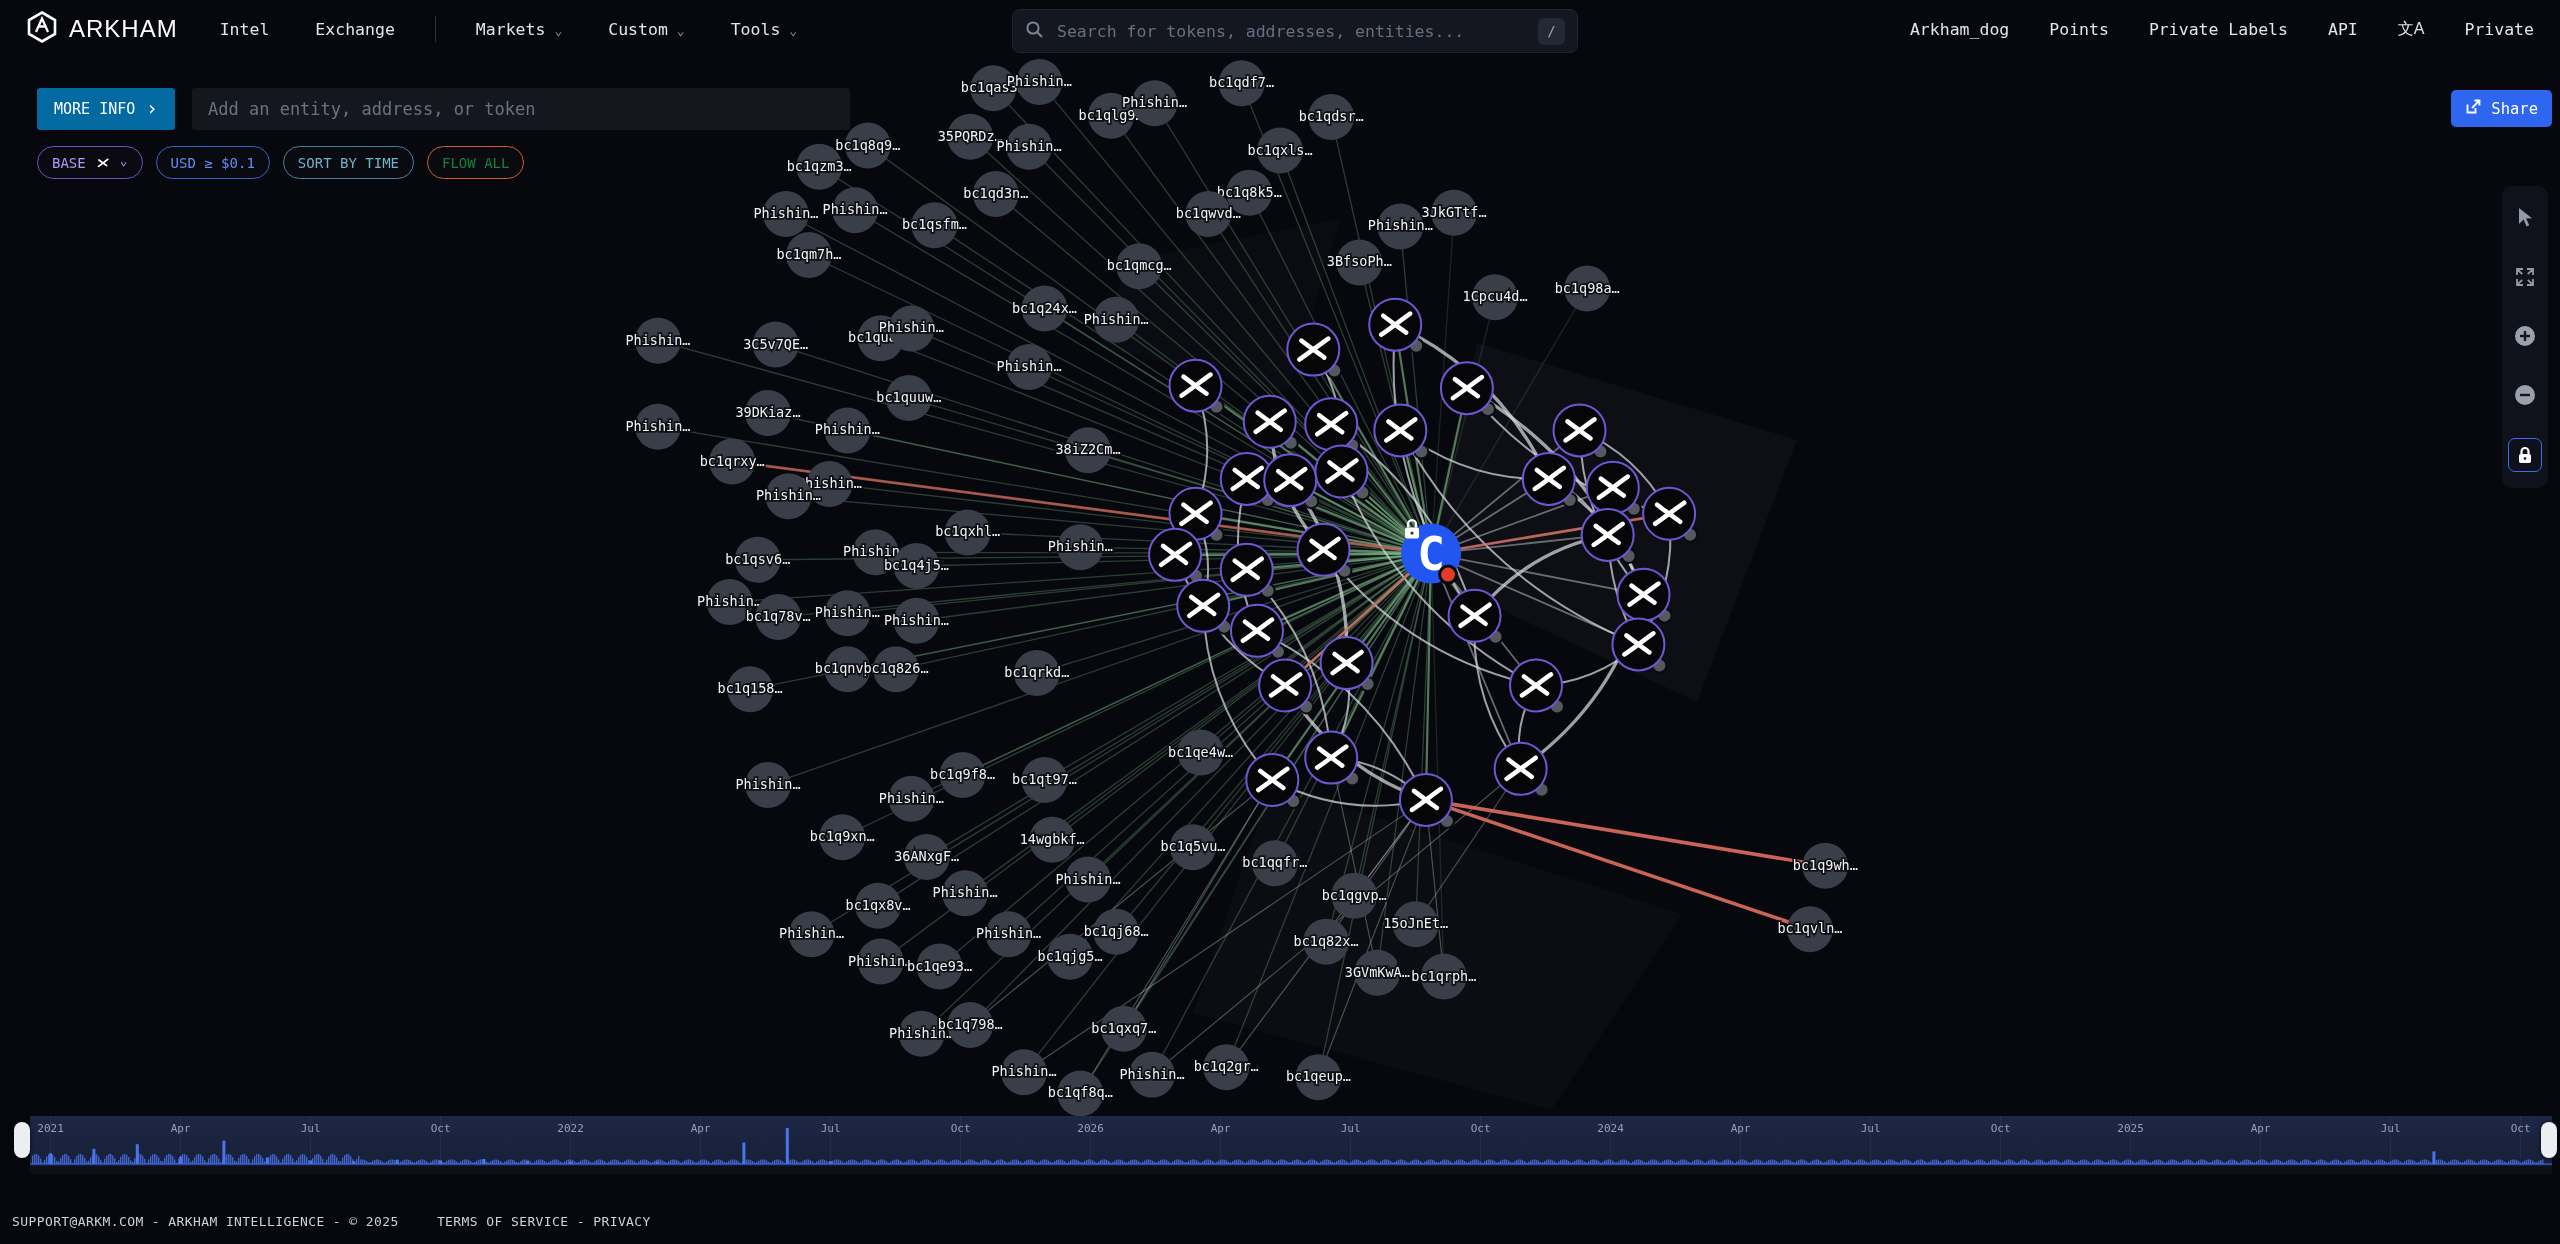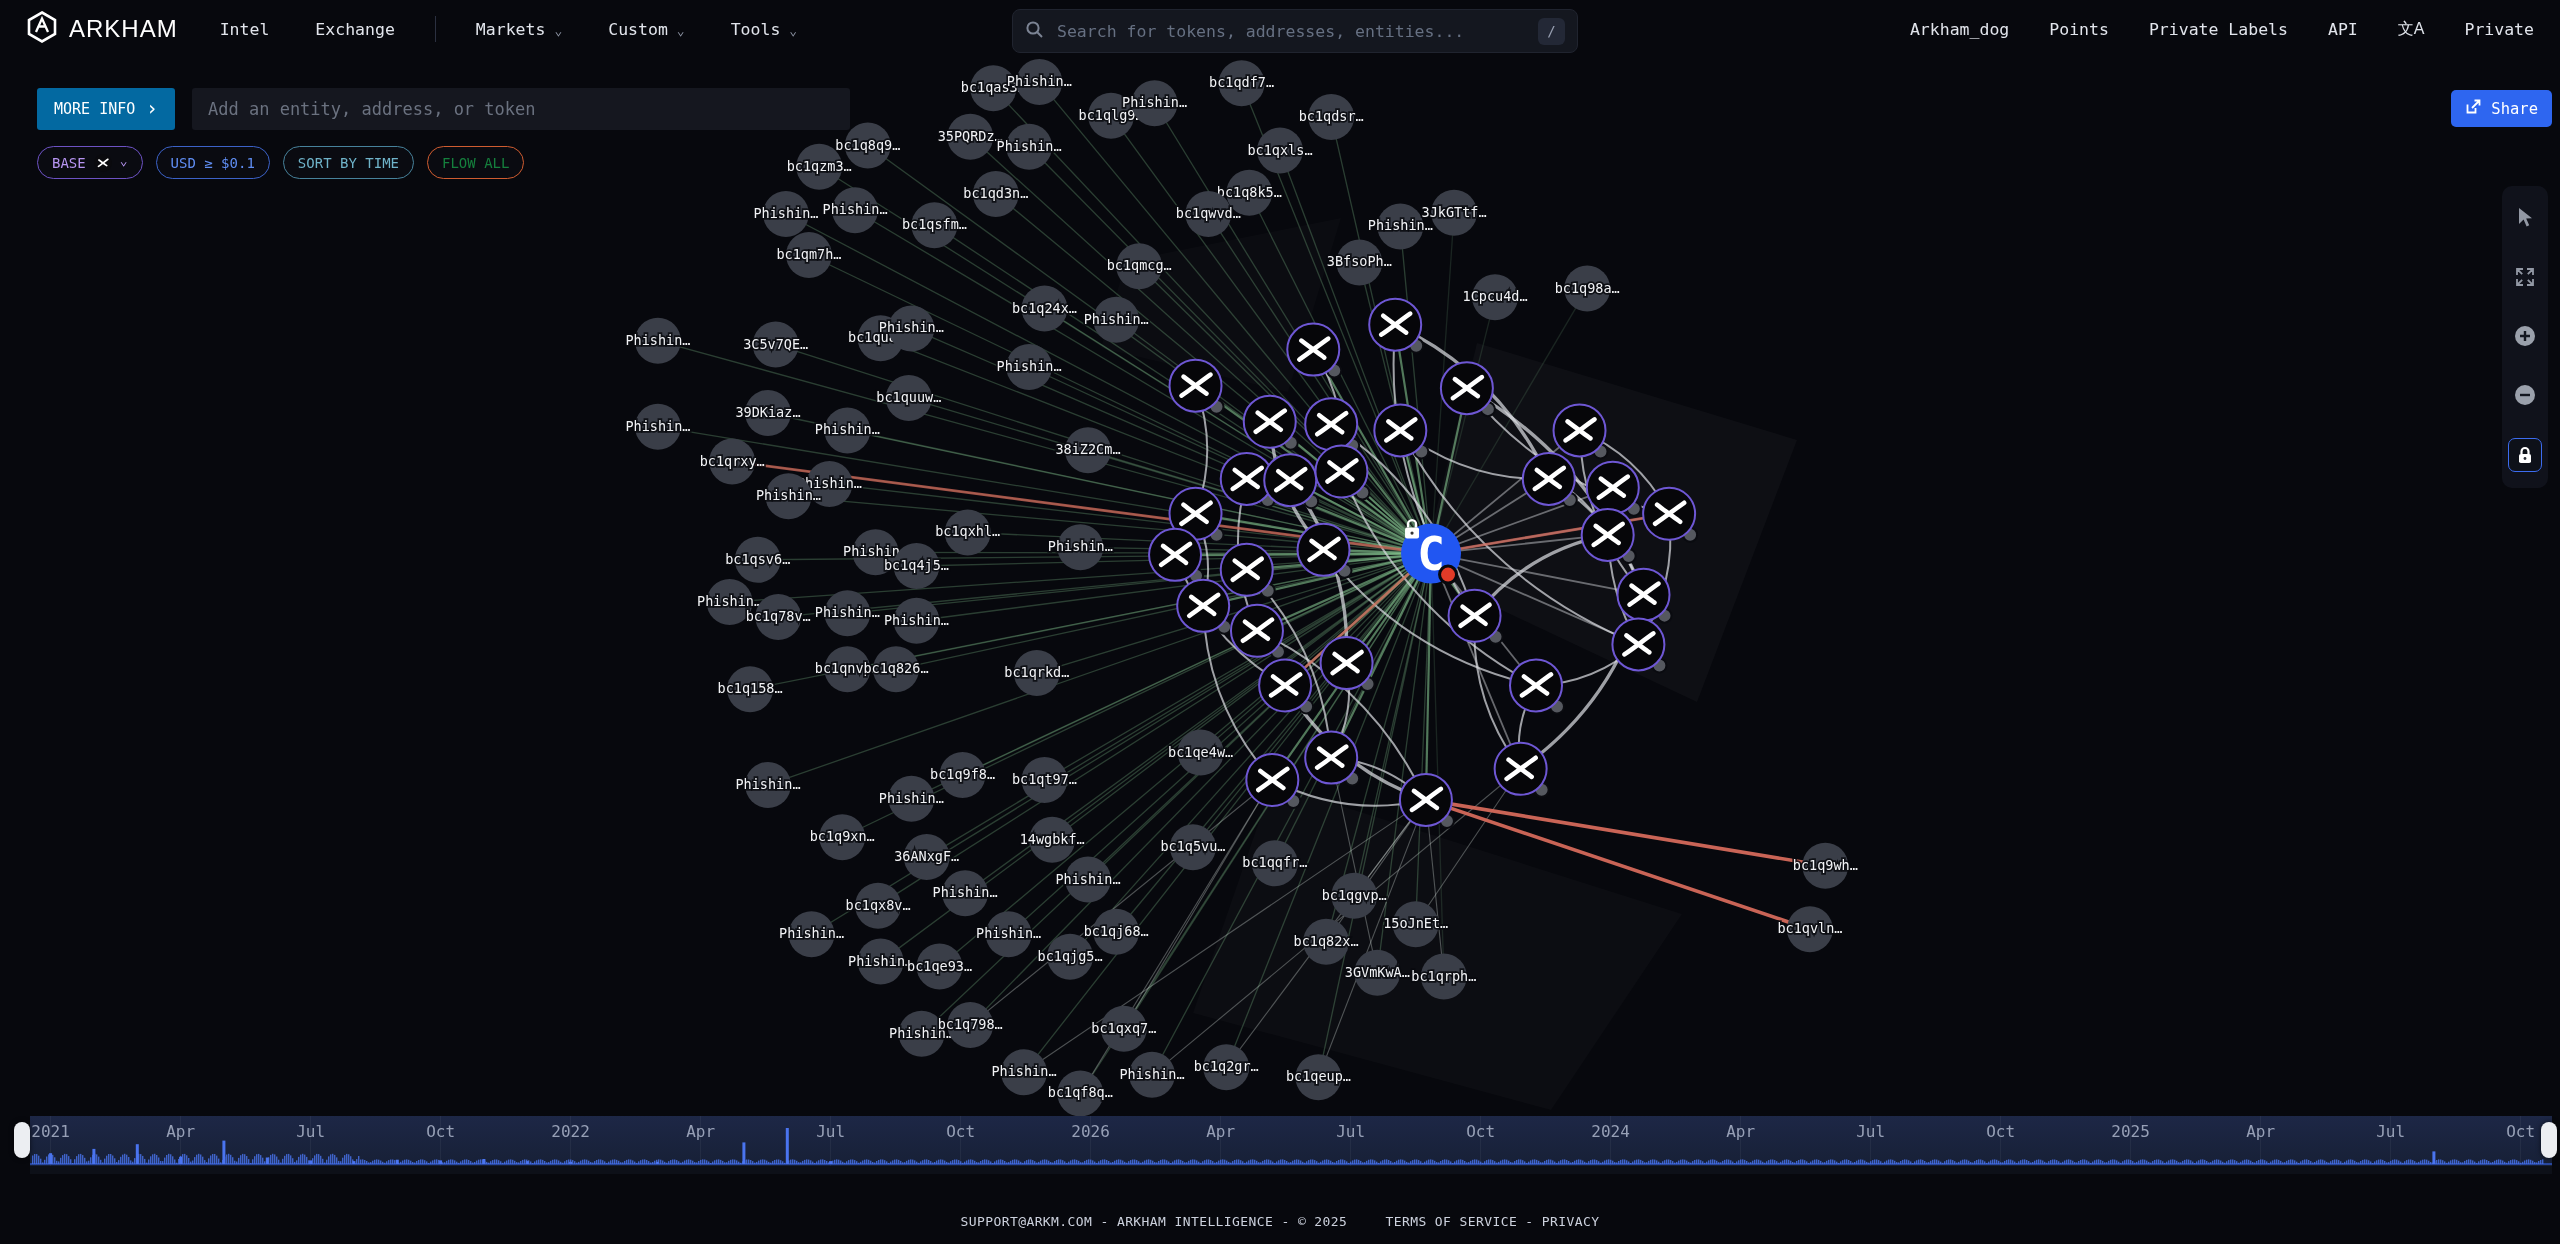--- a/index.html
+++ b/index.html
@@ -53,29 +53,29 @@
   .side-tools{position:absolute;right:12px;top:186px;width:46px;padding:16px 0;
               background:rgba(18,21,30,.82);border-radius:10px;display:flex;flex-direction:column;
               align-items:center;gap:27px;z-index:10}
   .tool{width:32px;height:32px;display:flex;align-items:center;justify-content:center;cursor:pointer}
   .tool.active{border:1.5px solid #3c6cf0;border-radius:7px;background:#0e1119}
 
   
   .timeline{position:absolute;left:30px;right:8px;top:1116px;height:50px;z-index:5;
             background:linear-gradient(#1d2746,#172036);overflow:hidden}
   .timeline-sub{position:absolute;left:30px;right:8px;top:1166px;height:8px;background:#0d1018;z-index:5}
-  .tl-label{position:absolute;top:6px;transform:translateX(-50%);font-size:16px;color:#97a0b6;white-space:nowrap}
+  .tl-label{position:absolute;top:6px;transform:translateX(-50%);font-size:11px;color:#97a0b6;white-space:nowrap}
   .tl-handle{position:absolute;width:16px;height:36px;border-radius:8px;background:#eceef2;top:1122px;
              z-index:7;box-shadow:0 0 5px rgba(0,0,0,.65);cursor:ew-resize}
   .tl-handle.left{left:14px}
   .tl-handle.right{right:3px}
   #tlsvg{position:absolute;left:0;top:0}
 
   
-  .footer{position:absolute;left:0;right:0;top:1214px;text-align:center;font-size:13px;color:#ccd1dd;
+  .footer{position:absolute;left:12px;right:0;top:1214px;text-align:left;font-size:13px;color:#ccd1dd;
           letter-spacing:.4px;z-index:6}
   .footer span + span{margin-left:30px}
 </style>
 </head>
 <body>
 
 <svg id="graph" width="2560" height="1244" viewBox="0 0 2560 1244">
     <polygon points="1477,343 1797,440 1697,702 1421,572" fill="#ffffff" opacity="0.03"></polygon>
     <polygon points="1272,784 1682,914 1551,1110 1193,1013" fill="#ffffff" opacity="0.025"></polygon>
     <polygon points="1126,261 1341,218 1288,392 1101,348" fill="#ffffff" opacity="0.02"></polygon>

